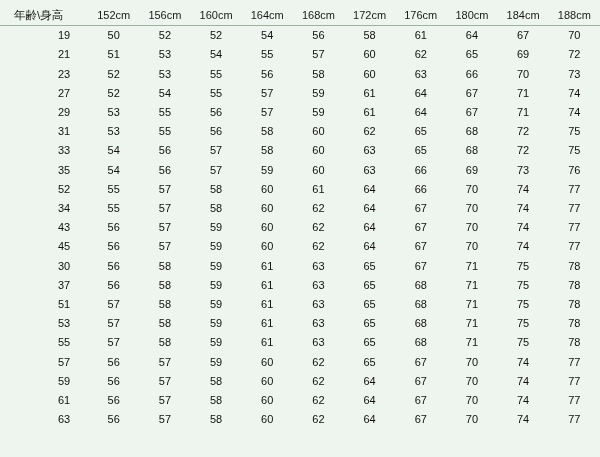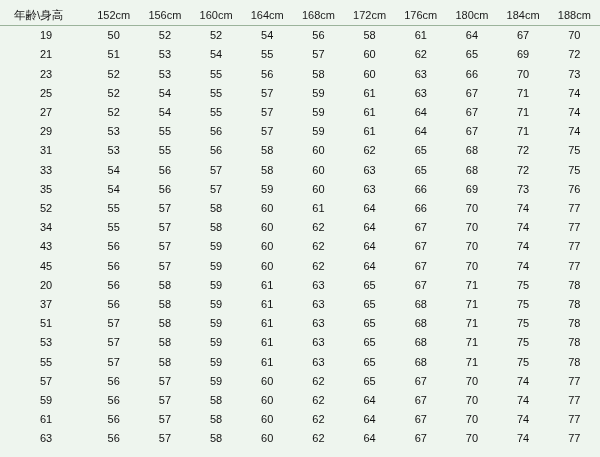--- a/index.html
+++ b/index.html
@@ -43,23 +43,22 @@
     line-height: 22px;
     border-bottom: 1px solid #9bb39b;
   }
   thead th.corner {
     text-align: left;
     padding-left: 14px;
     font-family: Liberation Sans, sans-serif;
     font-size: 11.5px;
   }
   tbody td.rowhead {
-    text-align: left;
+    text-align: right;
     padding-right: 18px;
-    padding-left: 40px;
   }
   col.c-age { width: 88px; }
   col.c-h { width: 51.1px; }
   tbody tr td { color: #111; }
 </style>
 </head>
 <body>
 
 <div class="sheet">
   <table class="grid">
@@ -125,33 +124,20 @@
         <td>55</td>
         <td>56</td>
         <td>58</td>
         <td>60</td>
         <td>63</td>
         <td>66</td>
         <td>70</td>
         <td>73</td>
       </tr>
       <tr>
-        <td class="rowhead">25</td>
-        <td>52</td>
-        <td>54</td>
-        <td>55</td>
-        <td>57</td>
-        <td>59</td>
-        <td>61</td>
-        <td>63</td>
-        <td>67</td>
-        <td>71</td>
-        <td>74</td>
-      </tr>
-      <tr>
         <td class="rowhead">27</td>
         <td>52</td>
         <td>54</td>
         <td>55</td>
         <td>57</td>
         <td>59</td>
         <td>61</td>
         <td>64</td>
         <td>67</td>
         <td>71</td>
@@ -255,21 +241,21 @@
         <td>59</td>
         <td>60</td>
         <td>62</td>
         <td>64</td>
         <td>67</td>
         <td>70</td>
         <td>74</td>
         <td>77</td>
       </tr>
       <tr>
-        <td class="rowhead">20</td>
+        <td class="rowhead">30</td>
         <td>56</td>
         <td>58</td>
         <td>59</td>
         <td>61</td>
         <td>63</td>
         <td>65</td>
         <td>67</td>
         <td>71</td>
         <td>75</td>
         <td>78</td>

